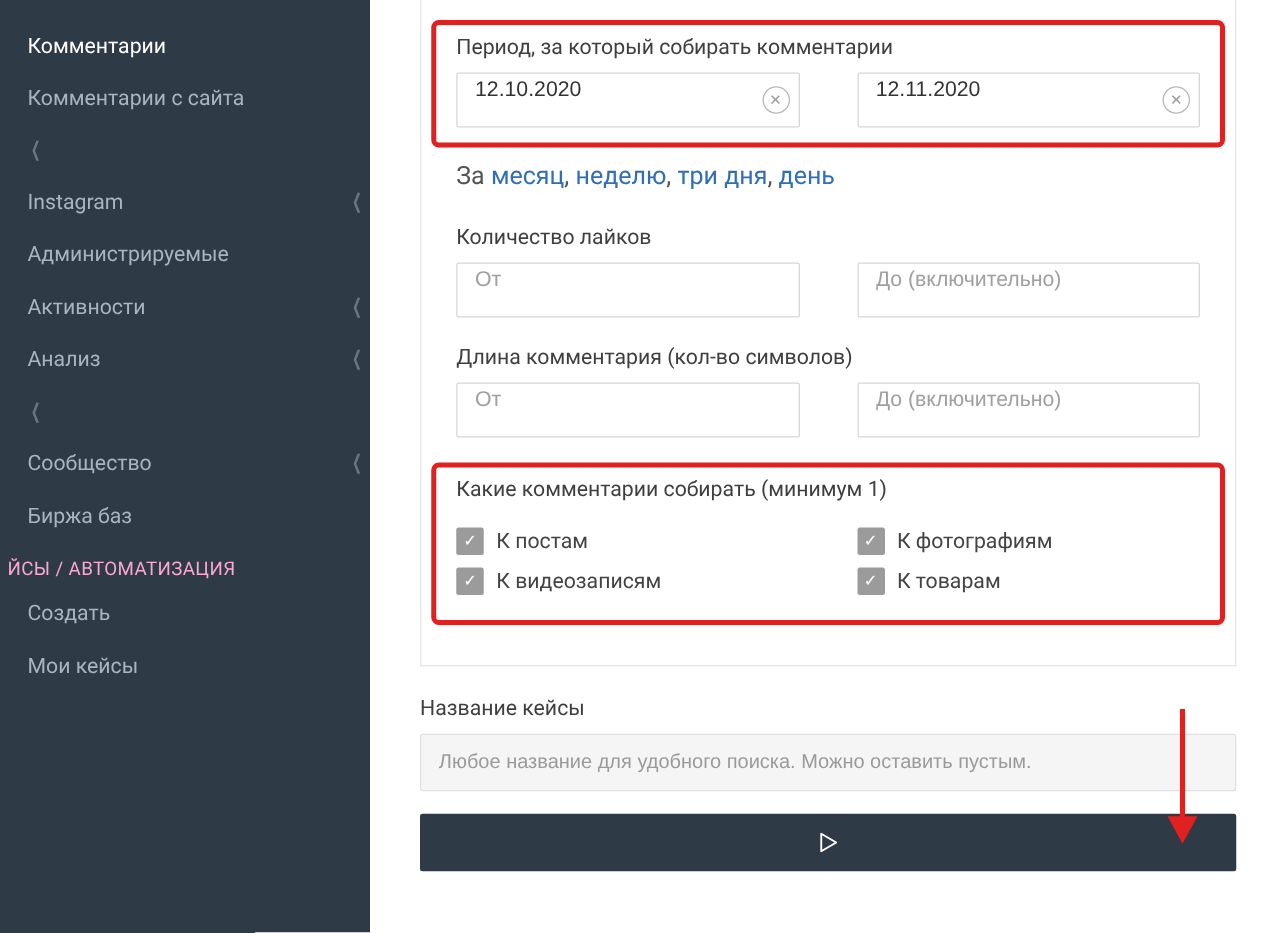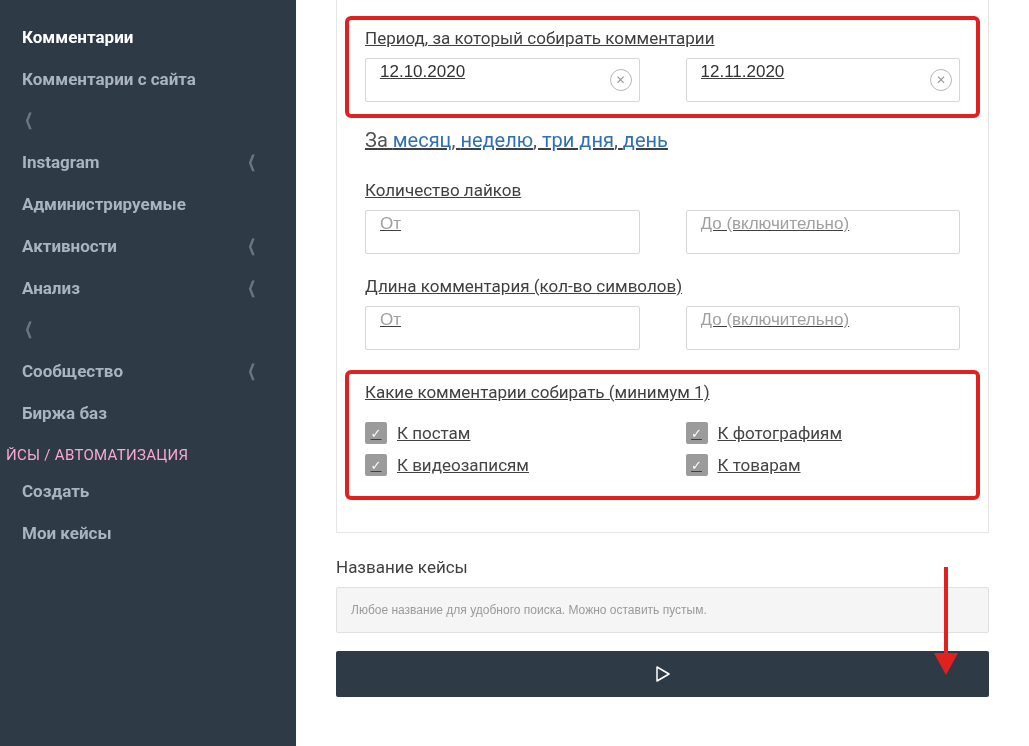--- a/index.html
+++ b/index.html
@@ -19,27 +19,25 @@
     width: 296px;
     min-width: 296px;
     background: #2f3a47;
     height: 746px;
     color: #aab4c0;
     padding-top: 16px;
     overflow: hidden;
   }
   .sidebar .item {
     display: flex;
-    align-items: center;
     justify-content: space-between;
-    padding: 10px 38px 10px 22px;
+    padding: 10px 4px 10px 22px;
     cursor: pointer;
     font-size: 17px;
     line-height: 1.3;
-    font-weight: bold;
   }
   .sidebar .item.active {
     color: #ffffff;
   }
   .sidebar .item .label { flex: 1; }
   .sidebar .item .chev {
     color: #6b7684;
     font-size: 16px;
     transform: scaleX(0.6);
   }
@@ -56,21 +54,20 @@
     background: #ffffff;
     position: relative;
     height: 746px;
   }
   .card {
     background: #ffffff;
     border: 1px solid #e6e6e6;
     border-top: none;
     padding: 4px 28px 22px 28px;
     margin: 0 40px 0 40px;
-    text-decoration: underline;
   }
   .group { margin-top: 12px; margin-bottom: 10px; }
   .group-label {
     font-size: 17px;
     color: #3f3f3f;
     margin-bottom: 10px;
     font-weight: 400;
   }
   .row2 {
     display: flex;
@@ -150,21 +147,21 @@
 
   .footer {
     margin: 24px 40px 0 40px;
   }
   .task-input {
     width: 100%;
     border: 1px solid #e0e0e0;
     background: #f5f5f5;
     height: 46px;
     padding: 0 14px;
-    font-size: 12px;
+    font-size: 16px;
     color: #666;
     border-radius: 2px;
   }
   .task-input::placeholder { color: #9a9a9a; }
 
   .run-btn {
     margin-top: 18px;
     width: 100%;
     height: 46px;
     background: #2f3a47;

